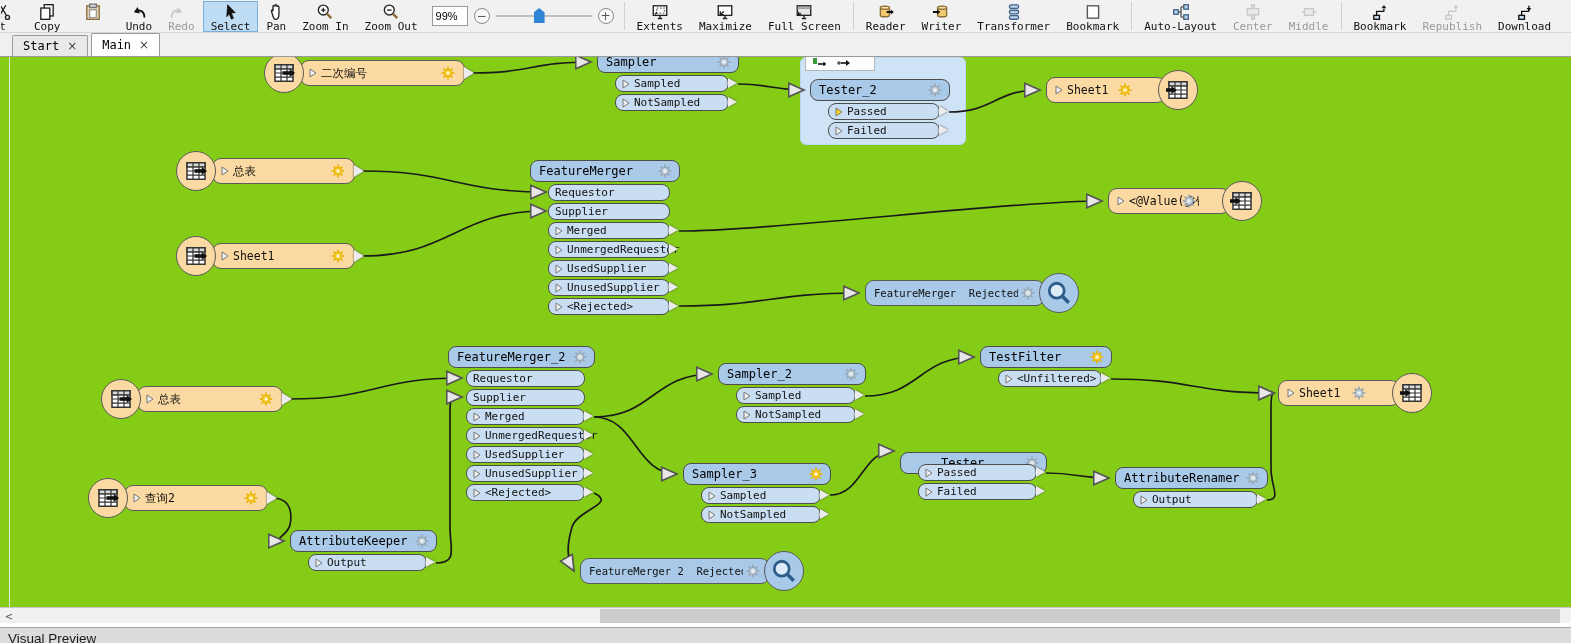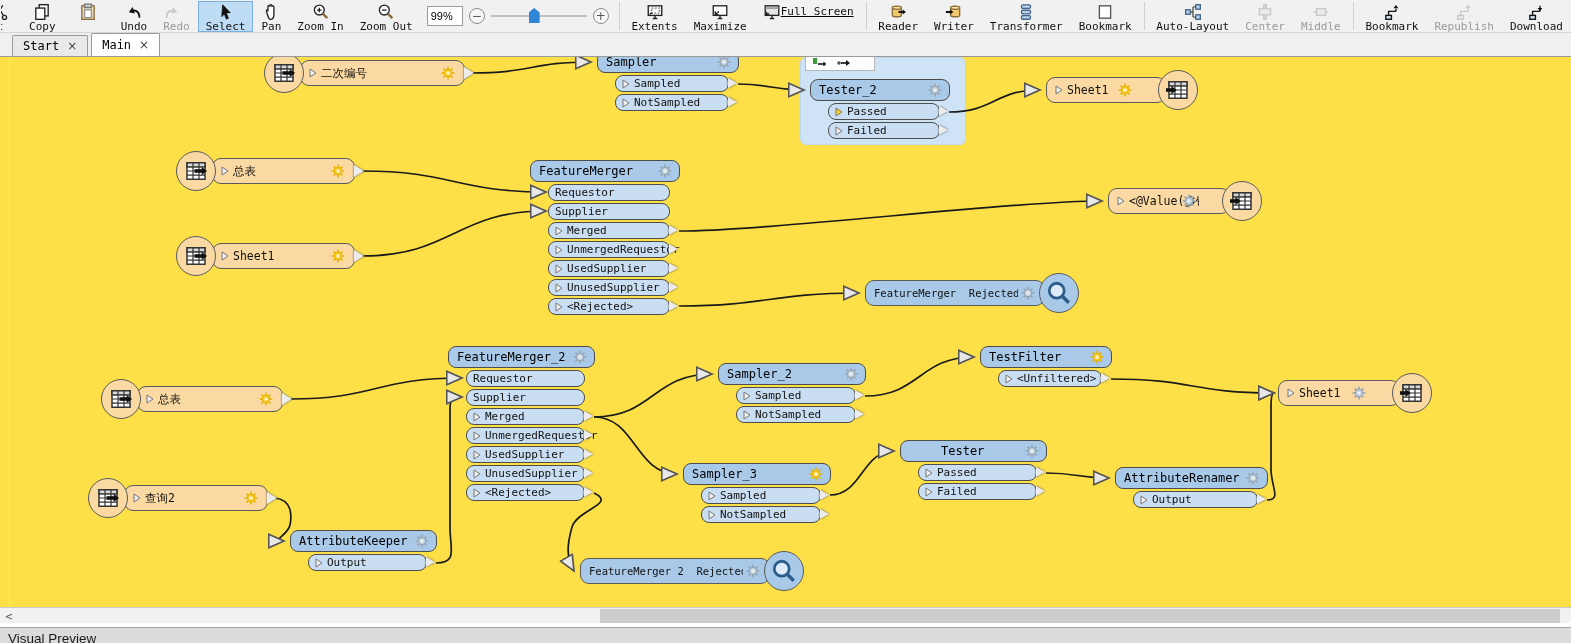--- a/index.html
+++ b/index.html
@@ -36,21 +36,21 @@
   .tabbar { position:absolute; left:0; top:33px; width:1571px; height:24px; background:#f0f0f0;
     display:flex; align-items:flex-end; padding-left:12px; border-bottom:1px solid #9a9a9a; }
   .tab { display:flex; align-items:center; gap:8px; height:21px; padding:0 10px;
     border:1px solid #9a9a9a; border-bottom:none; background:#e9e9e9; font-size:12px;
     margin-right:3px; border-radius:2px 2px 0 0; }
   .tab.active { background:#fff; height:23px; }
   .tab .close { font-size:12px; color:#444; font-family:"DejaVu Sans",sans-serif; }
 
   
   .canvas { position:absolute; left:0; top:57px; width:1571px; height:550px;
-    background:#fde047; overflow:hidden; }
+    background:#84cc16; overflow:hidden; }
   .canvas-leftline { position:absolute; left:9px; top:0; width:1px; height:550px; background:#e3e3e3; }
   svg.wires { position:absolute; left:0; top:0; }
 
   .sel-halo { position:absolute; background:#cfe3f7; border:1px solid #bcd7f2; border-radius:6px; }
 
   .node { position:absolute; }
   .pill { position:absolute; height:26px; border:1.4px solid #5a5a5a; border-radius:9px;
     display:flex; align-items:center; font-size:11.5px; color:#111; padding:0 6px 0 8px; }
   .pill.tan { background:#fbd9a2; }
   .pill.blue { background:#a9c9e9; }
@@ -225,21 +225,21 @@
             <svg width="18" height="18" viewBox="0 0 16 16" fill="none" stroke="#222" stroke-width="1.2">
               <rect x="2" y="2.5" width="12" height="8.5" fill="#fff"></rect>
               <path d="M7,7.5 L3.8,10.2 M3.8,7.4 V10.4 H6.8"></path>
               <path d="M6,13.8 H10 M8,11 V13.8"></path>
             </svg>
           </span>
     <span class="tlabel">Maximize</span>
         </div>
       </div>
       <div class="tbtn">
-        <div class="inner" style="display:flex;align-items:center;text-decoration:underline;">
+        <div class="inner" style="display:flex;flex-direction:column;align-items:center;">
     <span class="ticon">
             <svg width="18" height="18" viewBox="0 0 16 16" fill="none" stroke="#222" stroke-width="1.2">
               <rect x="2" y="2.5" width="12" height="8.5" fill="#e4e4e4"></rect>
               <path d="M5,9 L3,10.6 M3,7.8 V10.8 H6"></path>
               <path d="M2,4.5 H14" stroke="#888"></path>
               <path d="M6,13.8 H10 M8,11 V13.8"></path>
             </svg>
           </span>
     <span class="tlabel">Full Screen</span>
         </div>
@@ -984,21 +984,21 @@
         <div class="tport out" style="left:18px;top:43px;width:120px;">
           <span class="marker">
             <svg width="8" height="10" viewBox="0 0 8 10">
               <path d="M1,1 L7,5 L1,9 Z" fill="#f0f0f0" stroke="#777" stroke-width="1"></path>
             </svg>
           </span>
           <span class="plabel">NotSampled</span>
         </div>
       </div>
       <div class="node" style="left: 900px; top: 383px; width: 171px; height: 66px;">
-        <div class="ttitle" style="left:0;top:0;width:147px;padding-left:40px;">
+        <div class="ttitle" style="left:0;top:12px;width:147px;padding-left:40px;">
         <span class="plabel">Tester</span>
         <span class="gear" style="right:6px;">
             <svg width="16" height="16" viewBox="0 0 16 16" stroke="#97a6b4" stroke-width="1.6">
               <line x1="11.4" y1="8" x2="14.4" y2="8"></line>
               <line x1="10.404163056034262" y1="10.40416305603426" x2="12.525483399593906" y2="12.525483399593904"></line>
               <line x1="8" y1="11.4" x2="8" y2="14.4"></line>
               <line x1="5.595836943965739" y1="10.404163056034262" x2="3.474516600406096" y2="12.525483399593906"></line>
               <line x1="4.6" y1="8" x2="1.5999999999999996" y2="8"></line>
               <line x1="5.595836943965738" y1="5.595836943965739" x2="3.474516600406095" y2="3.474516600406096"></line>
               <line x1="7.999999999999999" y1="4.6" x2="7.999999999999999" y2="1.5999999999999996"></line>

